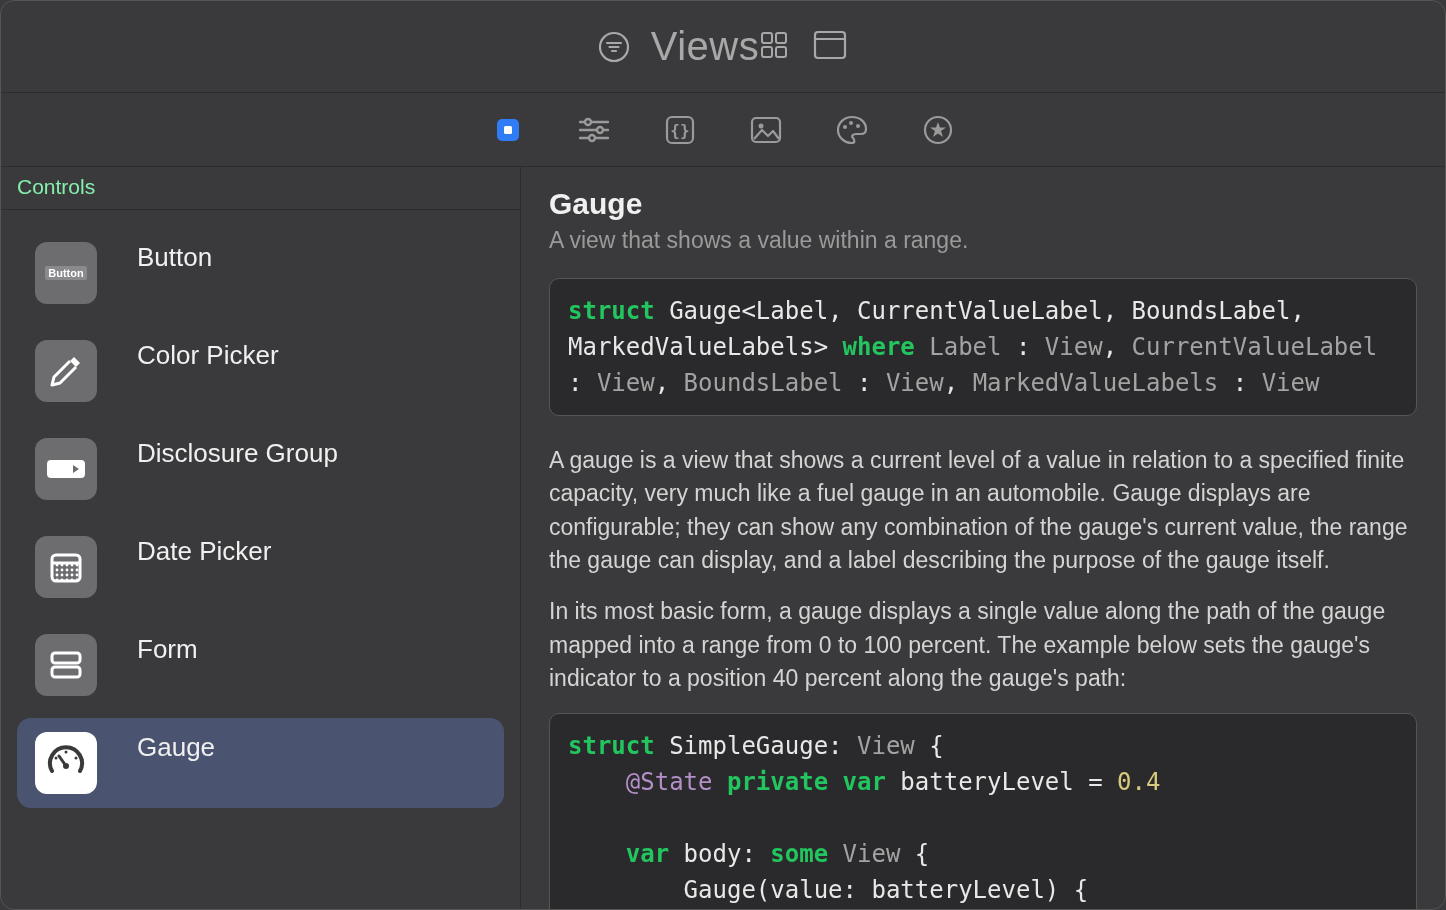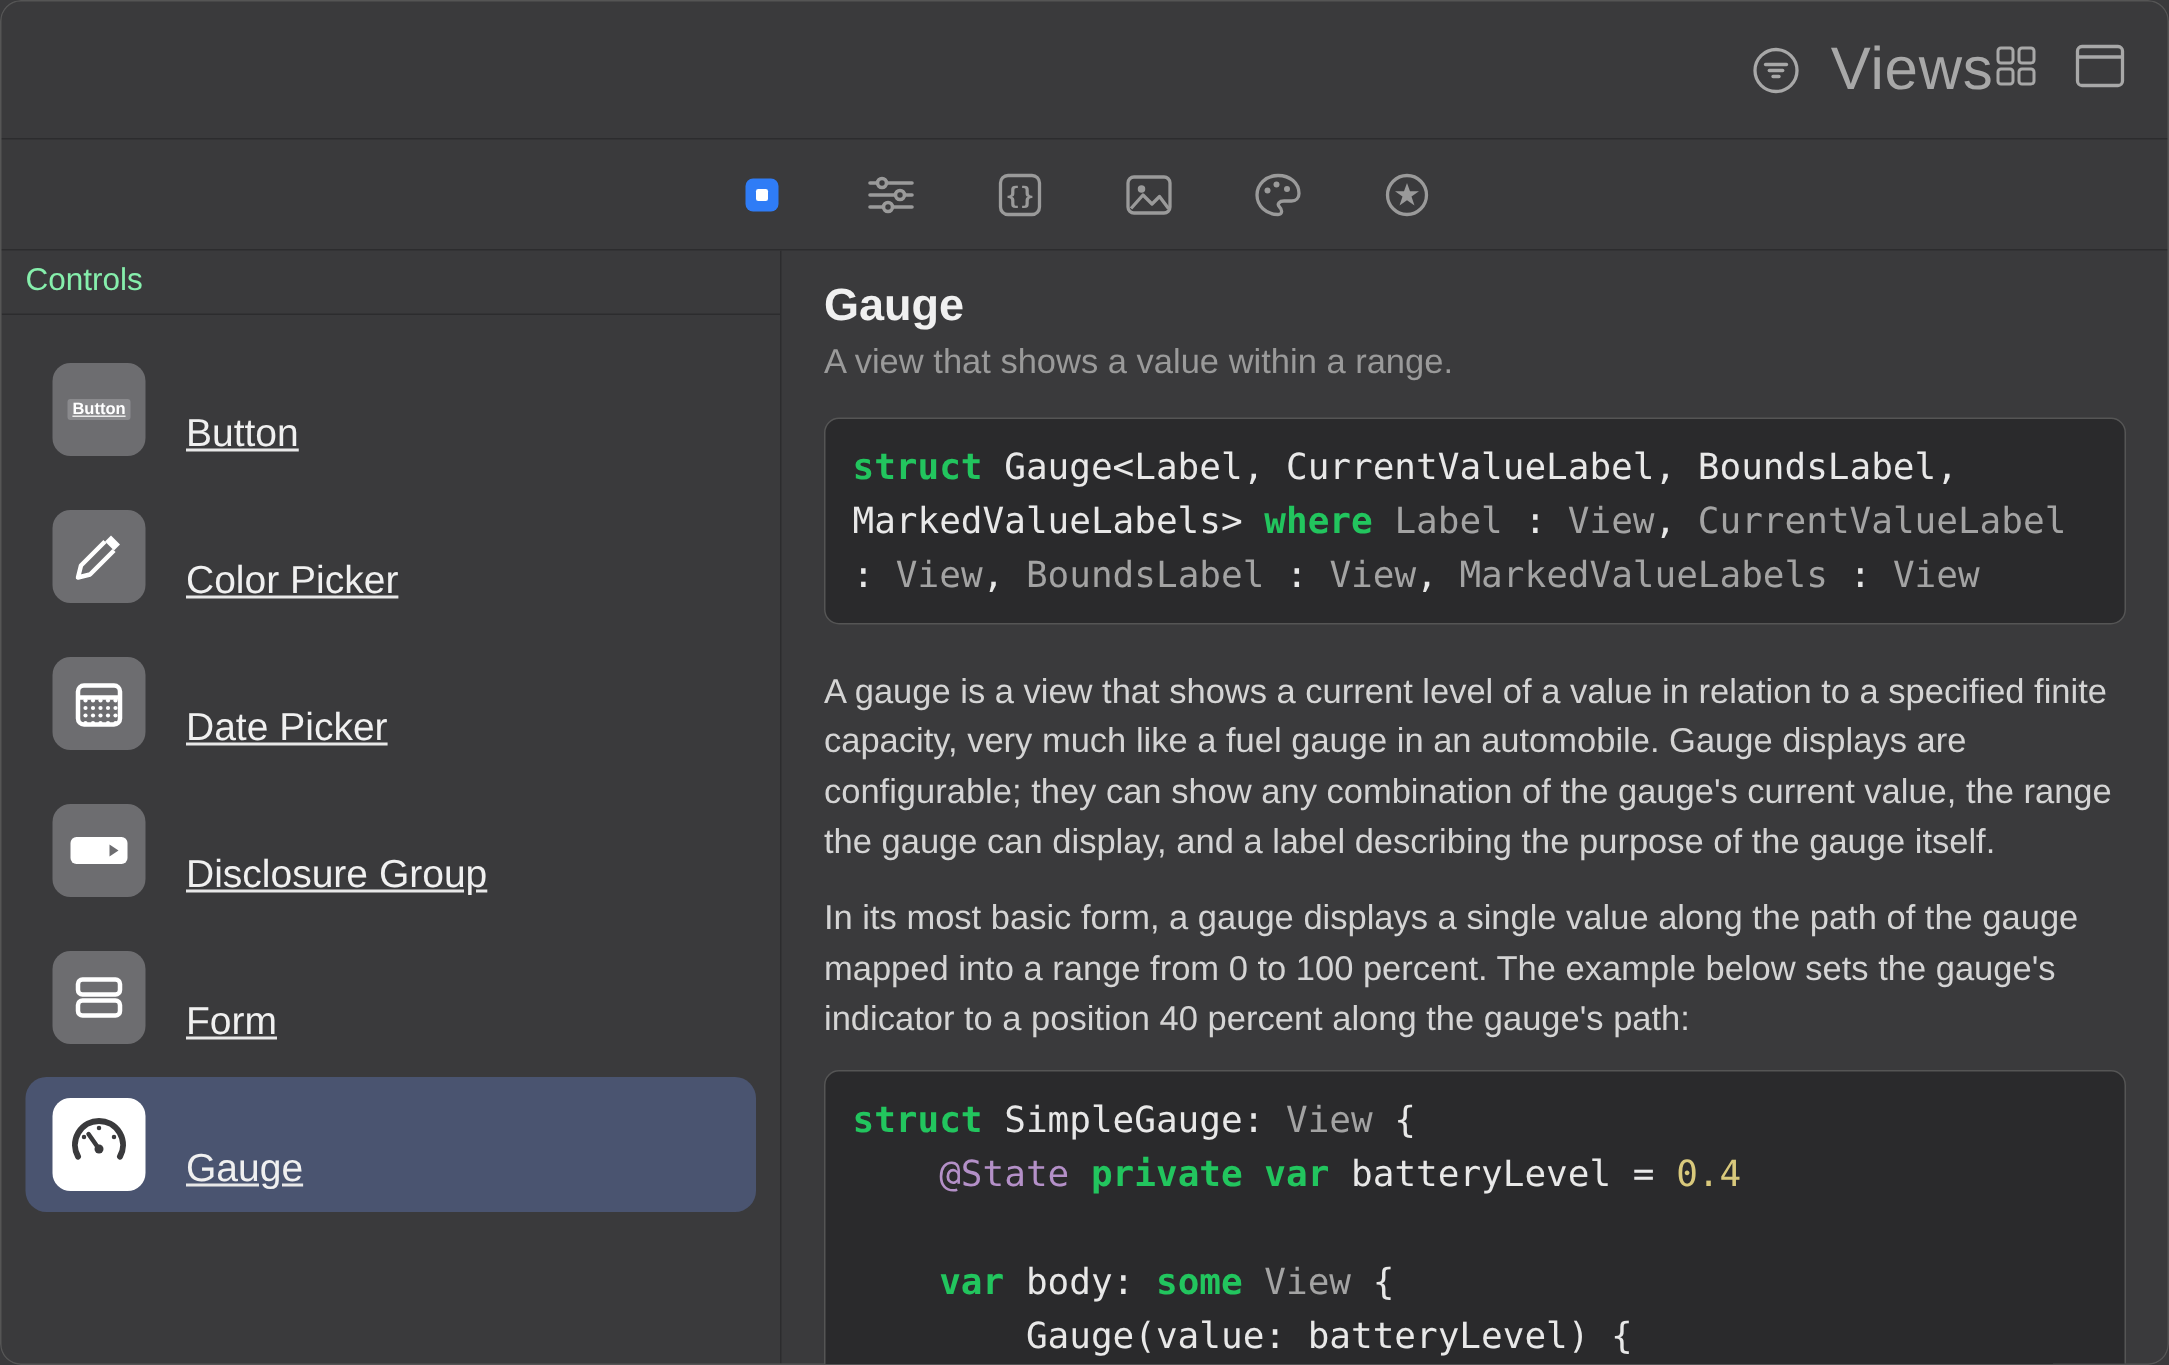--- a/index.html
+++ b/index.html
@@ -16,21 +16,21 @@
   display: flex;
   flex-direction: column;
   height: 100%;
   border-radius: 14px;
   overflow: hidden;
   border: 1px solid #555;
 }
 .titlebar {
   display: flex;
   align-items: center;
-  justify-content: flex-end;
+  justify-content: center;
   height: 92px;
   padding: 0 28px 0 24px;
   border-bottom: 1px solid #2c2c2e;
 }
 .titlebar-left {
   display: flex;
   align-items: center;
   gap: 18px;
 }
 .filter-icon-wrap {
@@ -87,27 +87,26 @@
   color: #86efac;
   padding: 8px 16px 10px 16px;
   border-bottom: 1px solid #2c2c2e;
 }
 .sidebar-list {
   padding: 18px 16px 0 16px;
   overflow-y: auto;
 }
 .sidebar-item {
   display: flex;
-  align-items: flex-end;
-  gap: 27px;
+  align-items: flex-start;
+  gap: 40px;
   padding: 14px 18px;
   border-radius: 14px;
   cursor: pointer;
   margin-bottom: 8px;
-  text-decoration: underline;
 }
 .sidebar-item.selected {
   background: #4a5470;
 }
 .sidebar-item-icon {
   width: 62px;
   height: 62px;
   border-radius: 12px;
   background: #6d6d70;
   display: flex;
@@ -263,20 +262,29 @@
             <div class="sidebar-item-label">Button</div>
           </div>
           <div class="sidebar-item">
             <div class="sidebar-item-icon">
               <svg width="40" height="40" viewBox="0 0 40 40" fill="none">
                 <path d="M28 6 L34 12 L30 16 L24 10 Z" fill="#fff"></path>
                 <path d="M24 10 L8 26 L6 34 L14 32 L30 16" stroke="#fff" stroke-width="3" stroke-linejoin="round" fill="none"></path>
               </svg>
             </div>
             <div class="sidebar-item-label">Color Picker</div>
+          </div>
+          <div class="sidebar-item">
+            <div class="sidebar-item-icon">
+              <svg width="44" height="30" viewBox="0 0 44 30" fill="none">
+                <rect x="3" y="6" width="38" height="18" rx="4" fill="#fff"></rect>
+                <path d="M29 11 L35 15 L29 19 Z" fill="#6d6d70"></path>
+              </svg>
+            </div>
+            <div class="sidebar-item-label">Disclosure Group</div>
           </div>
           <div class="sidebar-item">
             <div class="sidebar-item-icon">
               <svg width="40" height="40" viewBox="0 0 40 40" fill="none">
                 <rect x="6" y="8" width="28" height="26" rx="4" stroke="#fff" stroke-width="3"></rect>
                 <line x1="6" y1="16" x2="34" y2="16" stroke="#fff" stroke-width="3"></line>
                 <circle cx="11" cy="18" r="1.4" fill="#fff"></circle>
                 <circle cx="16" cy="18" r="1.4" fill="#fff"></circle>
                 <circle cx="21" cy="18" r="1.4" fill="#fff"></circle>
                 <circle cx="26" cy="18" r="1.4" fill="#fff"></circle>
@@ -295,29 +303,20 @@
                 <circle cx="16" cy="33" r="1.4" fill="#fff"></circle>
                 <circle cx="21" cy="33" r="1.4" fill="#fff"></circle>
                 <circle cx="26" cy="33" r="1.4" fill="#fff"></circle>
                 <circle cx="31" cy="33" r="1.4" fill="#fff"></circle>
               </svg>
             </div>
             <div class="sidebar-item-label">Date Picker</div>
           </div>
           <div class="sidebar-item">
             <div class="sidebar-item-icon">
-              <svg width="44" height="30" viewBox="0 0 44 30" fill="none">
-                <rect x="3" y="6" width="38" height="18" rx="4" fill="#fff"></rect>
-                <path d="M29 11 L35 15 L29 19 Z" fill="#6d6d70"></path>
-              </svg>
-            </div>
-            <div class="sidebar-item-label">Disclosure Group</div>
-          </div>
-          <div class="sidebar-item">
-            <div class="sidebar-item-icon">
               <svg width="40" height="40" viewBox="0 0 40 40" fill="none">
                 <rect x="6" y="8" width="28" height="10" rx="3" stroke="#fff" stroke-width="3"></rect>
                 <rect x="6" y="22" width="28" height="10" rx="3" stroke="#fff" stroke-width="3"></rect>
               </svg>
             </div>
             <div class="sidebar-item-label">Form</div>
           </div>
           <div class="sidebar-item selected">
             <div class="sidebar-item-icon">
               <svg width="44" height="44" viewBox="0 0 44 44" fill="none">

